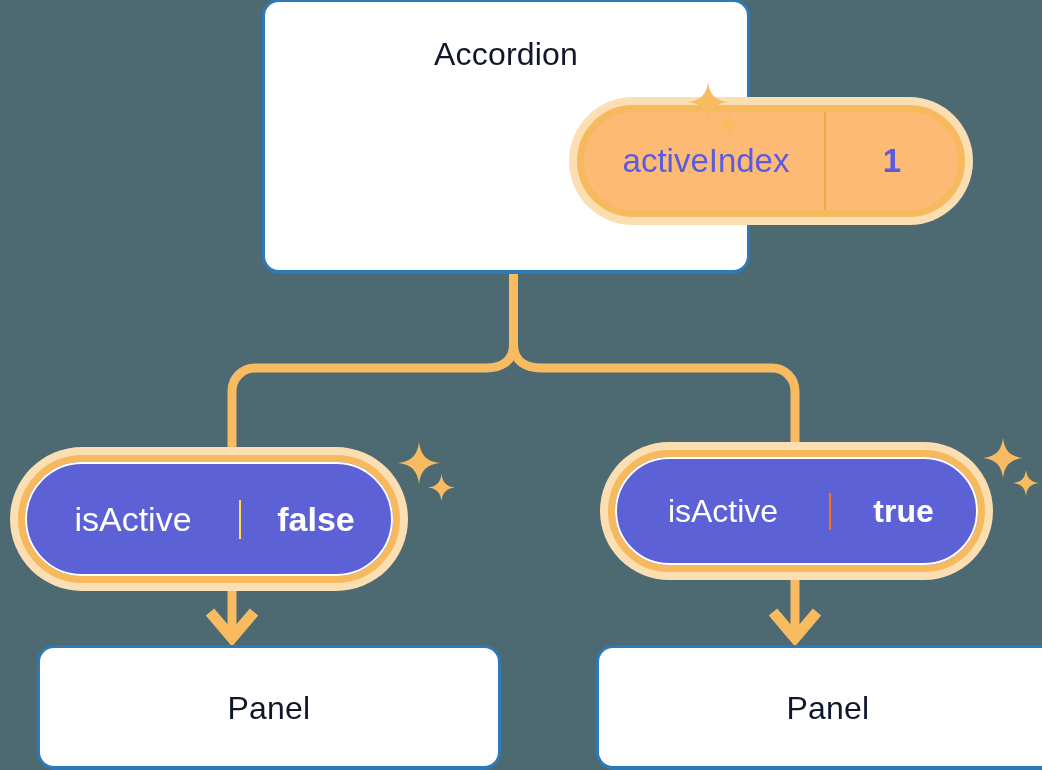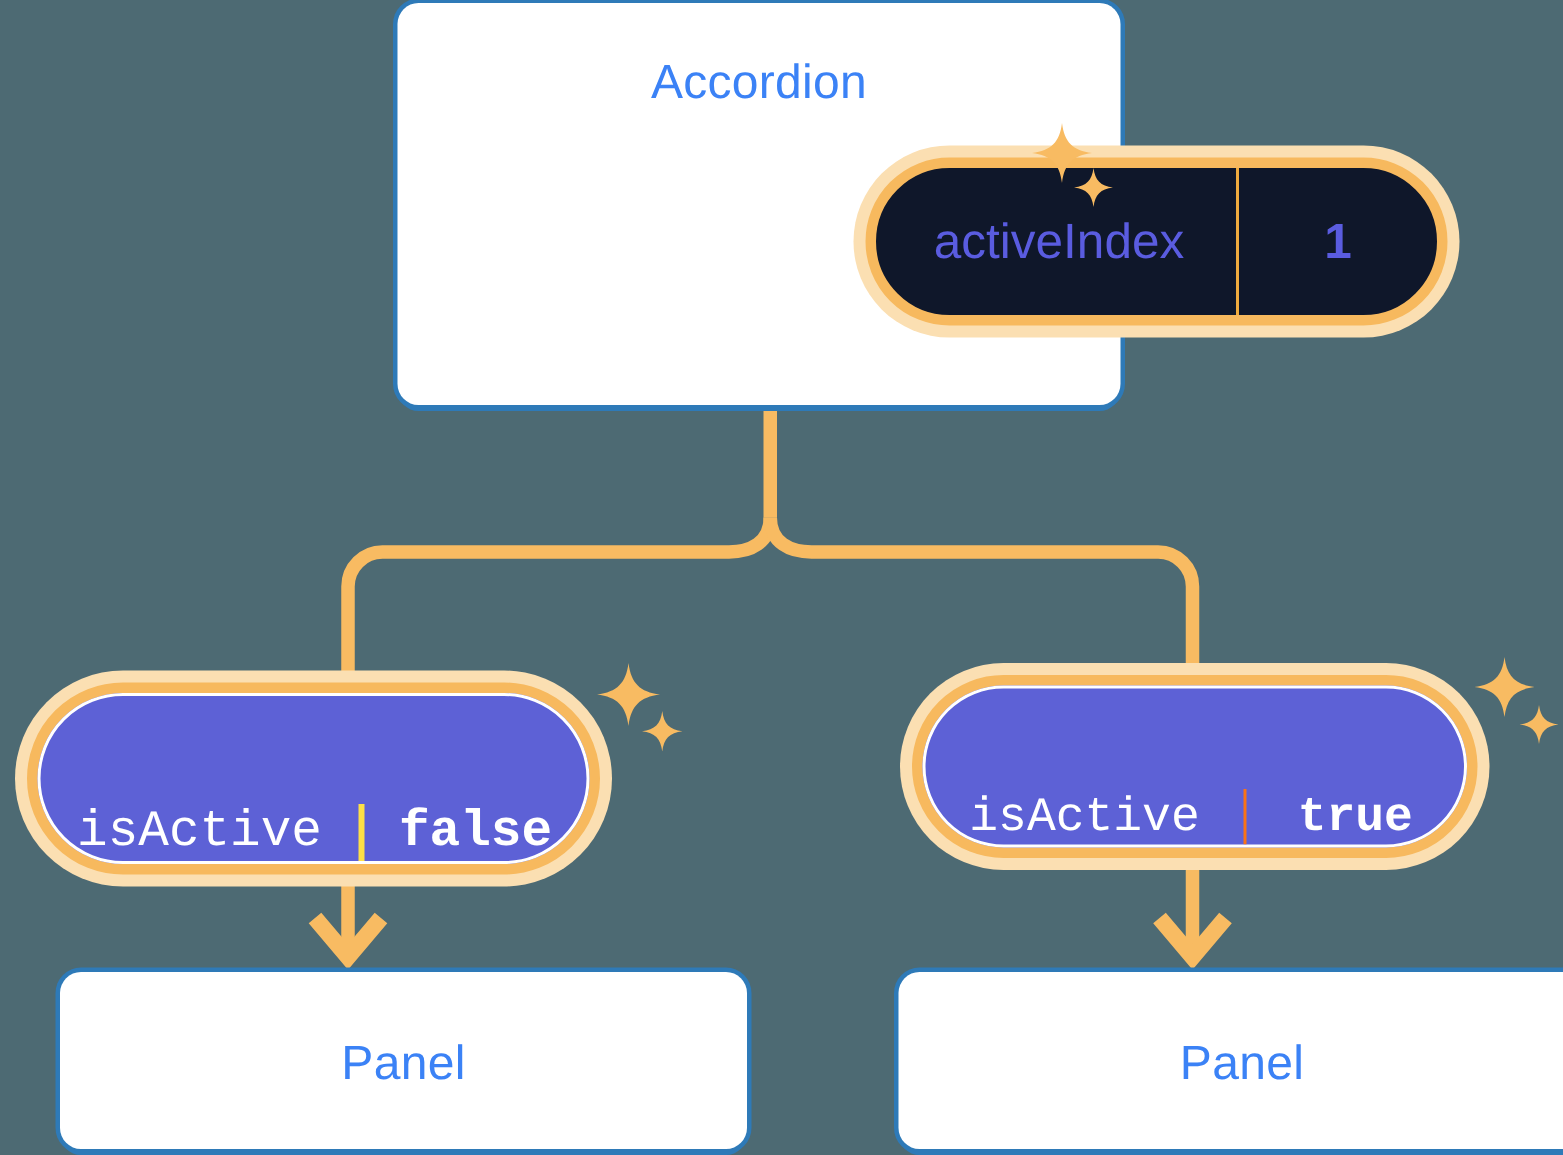--- a/index.html
+++ b/index.html
@@ -30,21 +30,21 @@
 
   
   .card {
     position: absolute;
     background: #ffffff;
     border-radius: 14px;
     box-shadow: 0 4px 0 0 #2e7ab8, 0 0 0 3px #2e7ab8;
     box-sizing: border-box;
   }
   .card-title {
-    color: #3b82f6;
+    color: #0f172a;
     font-size: 32px;
     font-weight: 400;
     letter-spacing: .2px;
     text-align: center;
     white-space: nowrap;
   }
 
   #card-accordion {
     left: 265px;
     top: 2px;
@@ -90,56 +90,55 @@
   }
   .pill .seg-key   { font-weight: 400; }
   .pill .seg-value { font-weight: 700; }
 
   
   #pill-activeindex {
     left: 312px;
     top: 103px;
     width: 388px;
     height: 112px;
-    background: #0f172a;
+    background: #fdba74;
   }
   #pill-activeindex .seg {
     color: #5a5ce0;
     font-size: 33px;
   }
   #pill-activeindex .seg-key   { flex: 0 0 240px; padding-left: 4px; }
   #pill-activeindex .seg-value { flex: 1 1 auto; border-left: 2px solid #f0ab3e; }
 
   
   .pill-purple {
     background: #5d61d6;
     border-radius: 999px;
   }
   .pill-purple .pill-inner {
     display: flex;
-    align-items: flex-end;
+    align-items: center;
     width: 100%;
     height: 100%;
     border-radius: 999px;
     border: 2px solid #ffffff;
     box-sizing: border-box;
     overflow: hidden;
-    font-family: Liberation Mono, monospace;
   }
   .pill-purple .seg { color: #ffffff; }
 
   #pill-isactive-false {
     left: 18px;
     top: 455px;
     width: 382px;
     height: 128px;
   }
   #pill-isactive-false .seg { font-size: 34px; }
   #pill-isactive-false .seg-key   { flex: 0 0 212px; }
-  #pill-isactive-false .seg-value { flex: 1 1 auto; border-left: 4px solid #fde047; }
+  #pill-isactive-false .seg-value { flex: 1 1 auto; border-left: 2px solid #fde047; }
 
   #pill-isactive-true {
     left: 608px;
     top: 450px;
     width: 377px;
     height: 122px;
   }
   #pill-isactive-true .seg { font-size: 32px; }
   #pill-isactive-true .seg-key   { flex: 0 0 212px; }
   #pill-isactive-true .seg-value { flex: 1 1 auto; border-left: 2px solid #f97316; }

